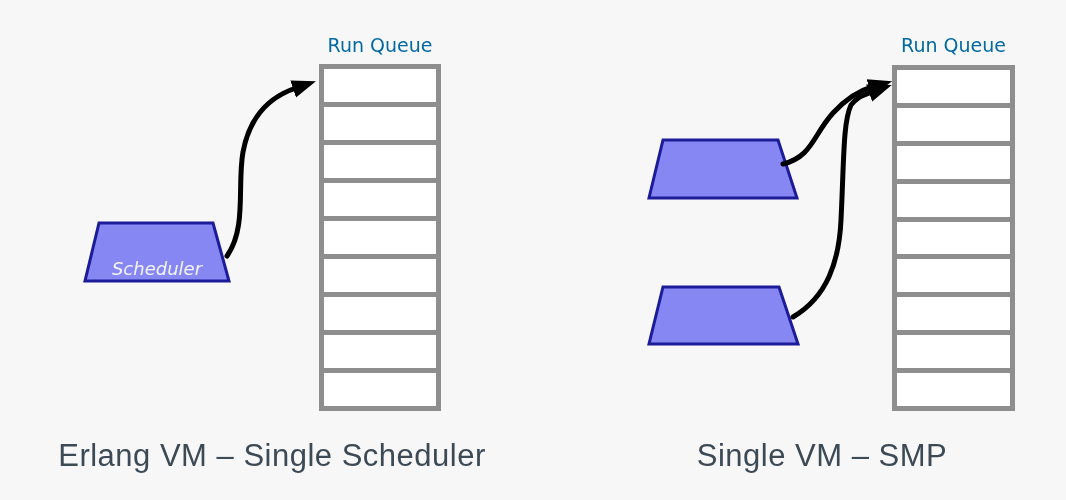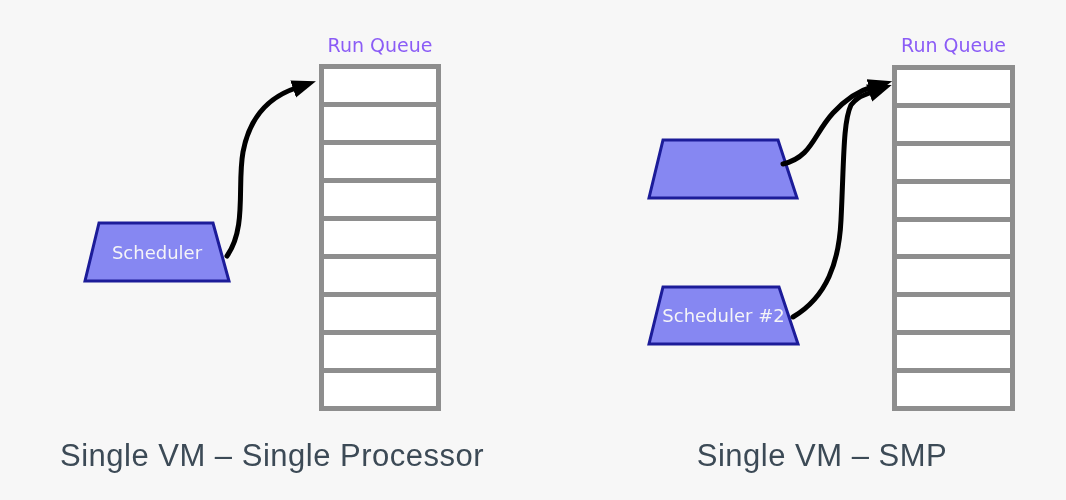--- a/index.html
+++ b/index.html
@@ -7,21 +7,21 @@
     position:relative;width:1066px;height:500px;background:#f7f7f7;
     font-family:"Liberation Sans",sans-serif;overflow:hidden;
   }
   #arrow-layer{position:absolute;left:0;top:0;width:1066px;height:500px;}
   .queue{
     position:absolute;background:#8e8e8e;box-sizing:border-box;
     padding:5px;display:flex;flex-direction:column;gap:5px;
   }
   .queue .cell{background:#ffffff;flex:1;}
   .queue-label{
-    position:absolute;text-align:center;color:#8b5cf6;
+    position:absolute;text-align:center;color:#0369a1;
     font-family:"DejaVu Sans",sans-serif;font-size:19px;line-height:24px;
   }
   .scheduler-label{
     position:absolute;display:flex;align-items:center;justify-content:center;
     color:#f4f4f7;font-family:"DejaVu Sans",sans-serif;font-size:18px;
     pointer-events:none;
   }
   .caption{
     position:absolute;text-align:center;color:#3c4a56;
     font-size:31px;font-weight:400;letter-spacing:0.5px;
@@ -55,36 +55,35 @@
       <div class="cell"></div>
       <div class="cell"></div>
       <div class="cell"></div>
       <div class="cell"></div>
       <div class="cell"></div>
       <div class="cell"></div>
       <div class="cell"></div>
       <div class="cell"></div>
     </div>
 
-  <div class="scheduler-label" style="left:85px;top:223px;width:144px;height:58px;">Scheduler</div>
+  <div class="scheduler-label" style="left:85px;top:239px;width:144px;height:58px;font-style:italic;">Scheduler</div>
 
-  <div class="caption" style="left:12px;top:438px;width:520px;">Single VM – Single Processor</div>
+  <div class="caption" style="left:12px;top:438px;width:520px;">Erlang VM – Single Scheduler</div>
 
   <div class="queue-label" style="left:892px;top:33px;width:123px;">Run Queue</div>
 
   <div class="queue" style="left:892px;top:65px;width:123px;height:346px;">
       <div class="cell"></div>
       <div class="cell"></div>
       <div class="cell"></div>
       <div class="cell"></div>
       <div class="cell"></div>
       <div class="cell"></div>
       <div class="cell"></div>
       <div class="cell"></div>
       <div class="cell"></div>
     </div>
 
 
-  <div class="scheduler-label" style="left:649px;top:287px;width:149px;height:57px;">Scheduler #2</div>
 
   <div class="caption" style="left:652px;top:438px;width:340px;">Single VM – SMP</div>
 
 </div>
 
 </body></html>

